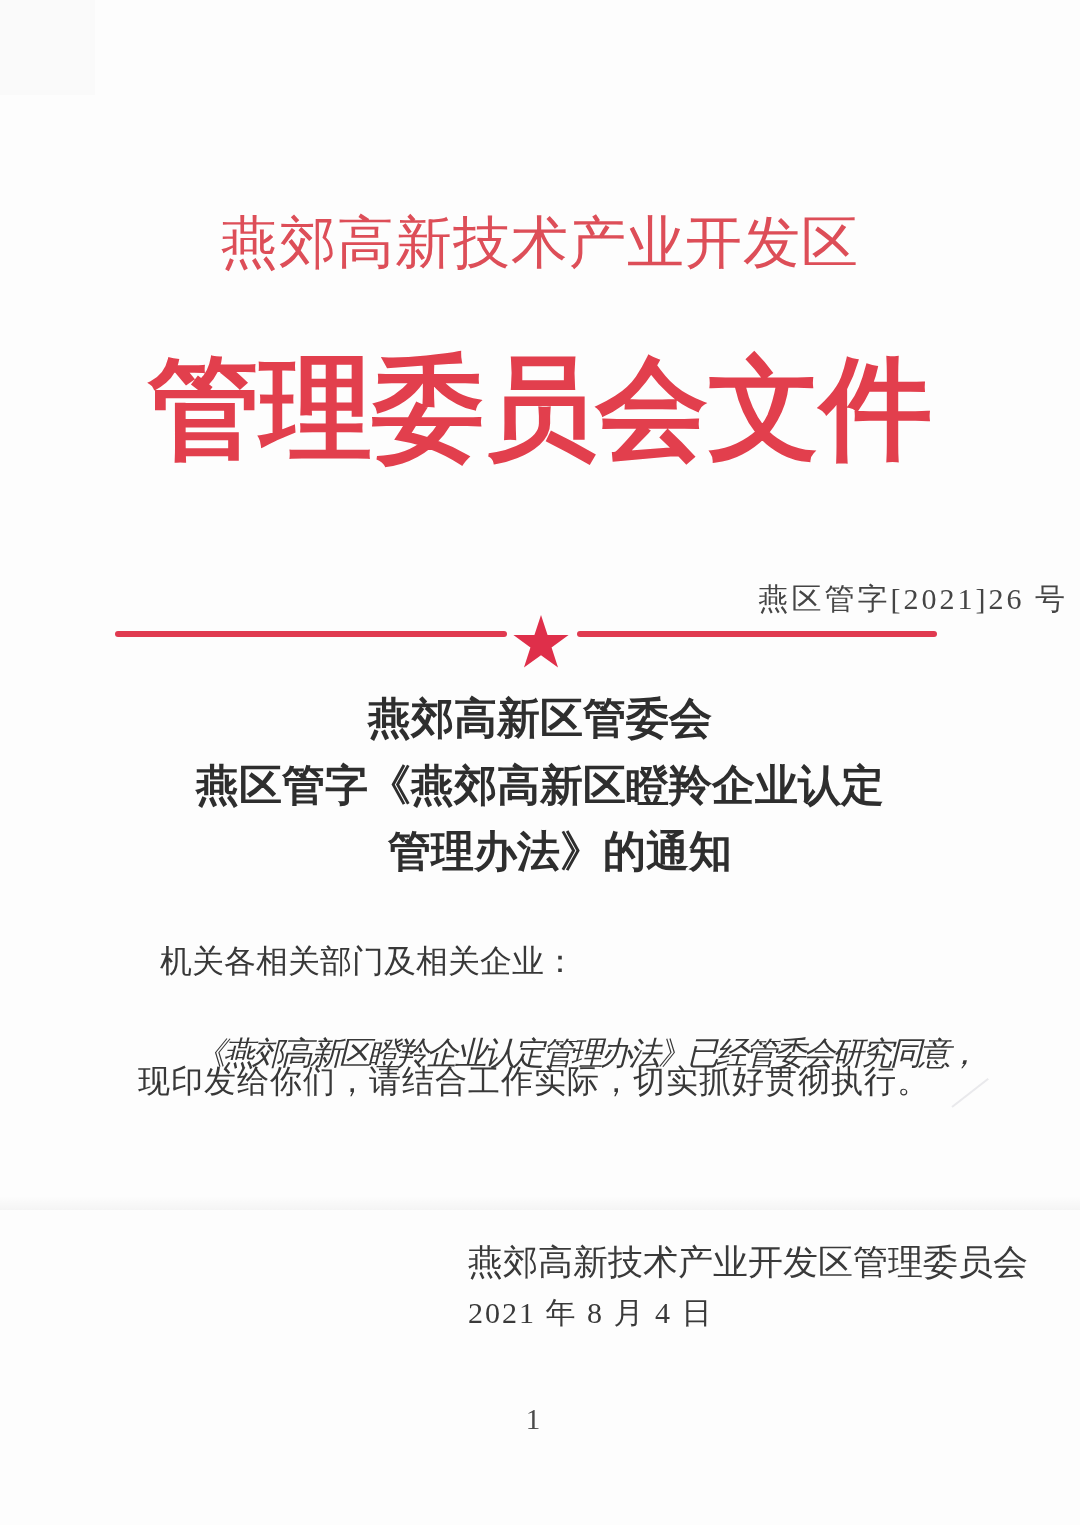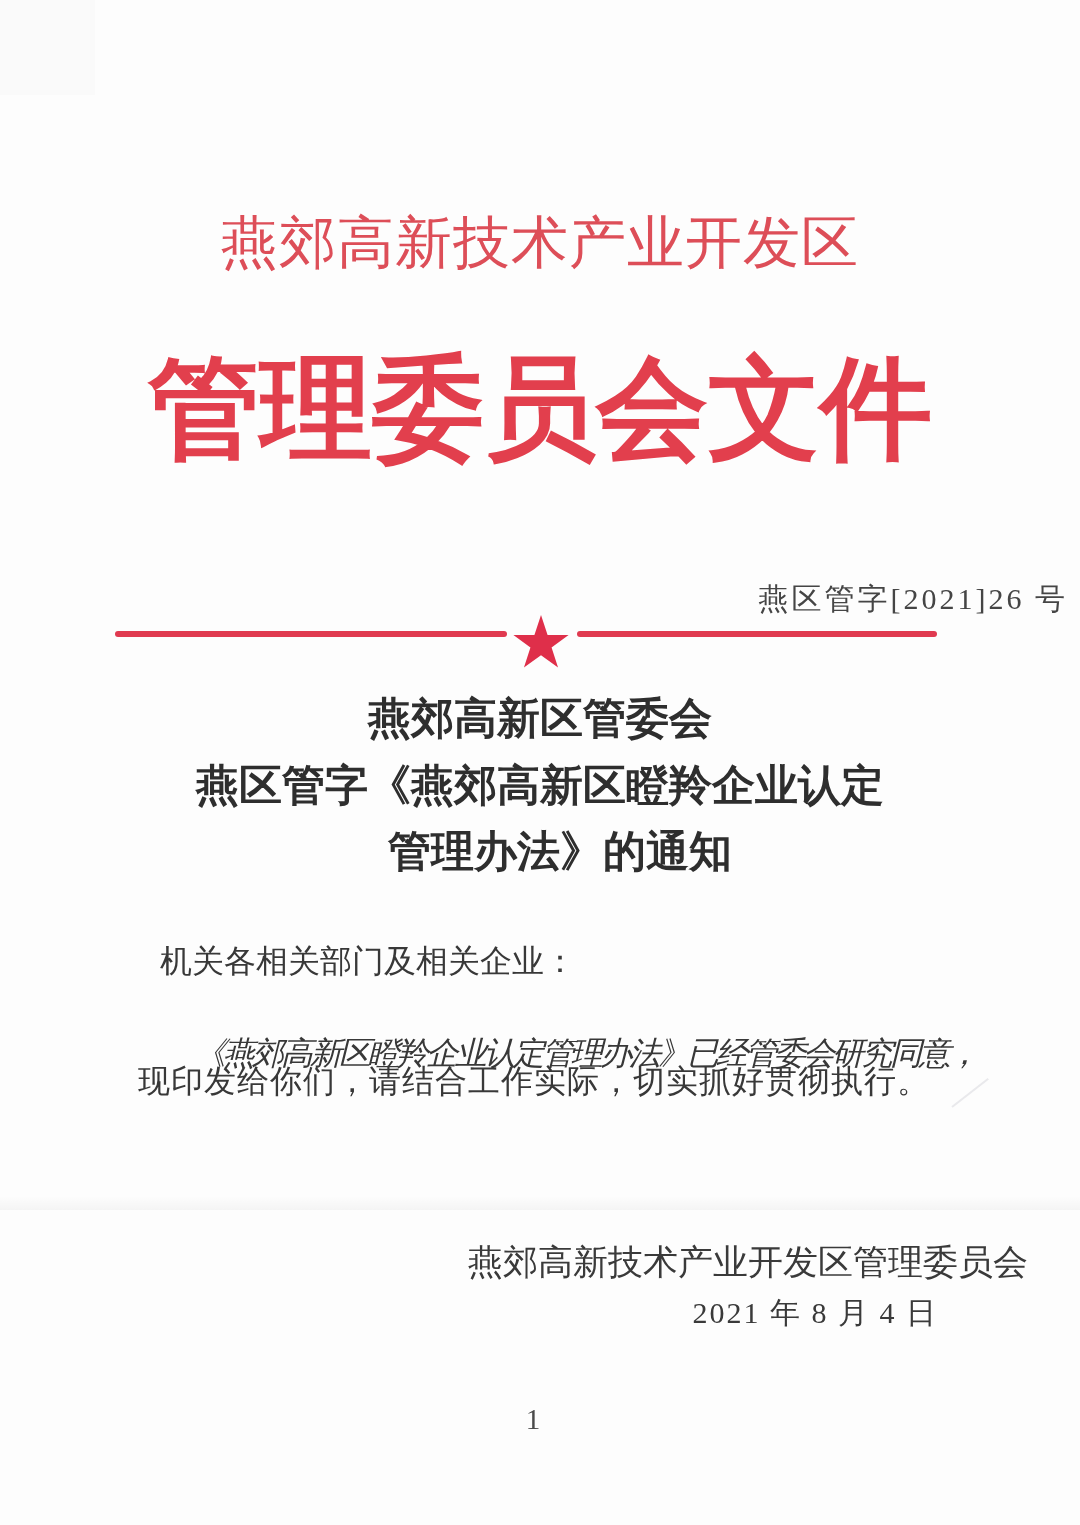--- a/index.html
+++ b/index.html
@@ -112,21 +112,21 @@
   .sig-org{
     position:absolute;left:468px;top:1243px;width:470px;
     text-align:right;
     font-size:35px;line-height:40px;
     letter-spacing:0px;
     color:var(--signature-ink);
     white-space:nowrap;
   }
   .sig-date{
     position:absolute;left:468px;top:1293px;width:470px;
-    text-align:right;
+    text-align:left;
     font-size:30px;line-height:40px;
     letter-spacing:2px;
     color:var(--signature-ink);
     white-space:nowrap;
   }
   
   .page-number{
     position:absolute;left:0;right:14px;top:1401px;
     text-align:center;
     font-size:29px;line-height:36px;

